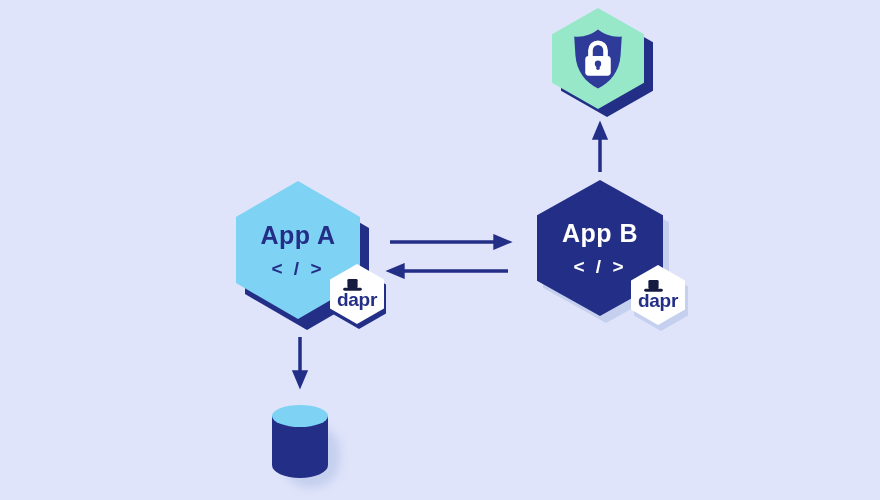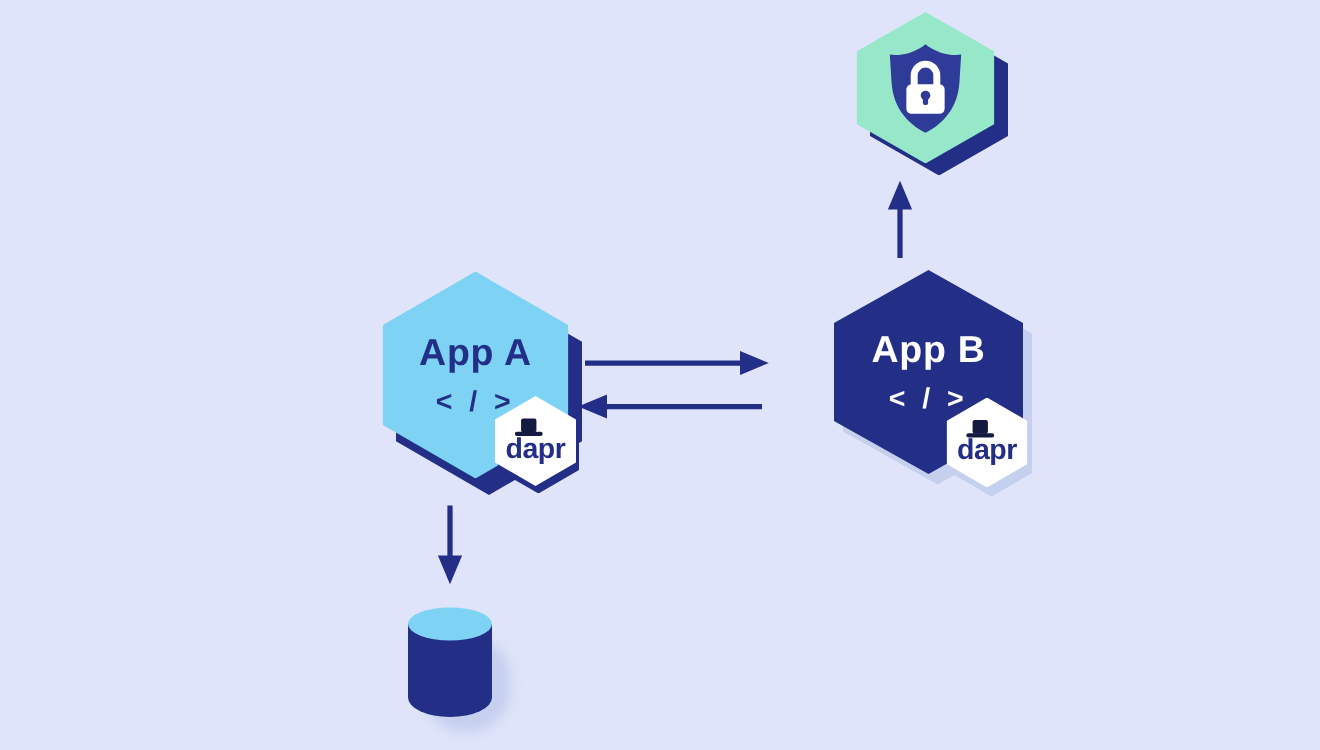--- a/index.html
+++ b/index.html
@@ -5,21 +5,21 @@
   html,body { margin:0; padding:0; }
   .canvas {
     position:relative; width:880px; height:500px;
     background: var(--background, #dfe4fa);
     font-family:"Liberation Sans", sans-serif;
     overflow:hidden;
   }
   .hex { clip-path: polygon(50% 0%, 100% 26%, 100% 74%, 50% 100%, 0% 74%, 0% 26%); }
 
   
-  .node { position:absolute;margin-left:19px; }
+  .node { position:absolute; }
   .hex-shadow-navy {
     position:absolute; width:100%; height:100%;
     background: var(--navy, #232e87);
     filter: drop-shadow(3px 5px 0 rgba(154,168,216,.55));
   }
   .hex-shadow-soft { position:absolute; width:100%; height:100%; background: var(--soft-shadow, #c5cfee); }
   .hex-face {
     position:absolute; width:100%; height:100%;
     display:flex; flex-direction:column; align-items:center; justify-content:center;
   }

